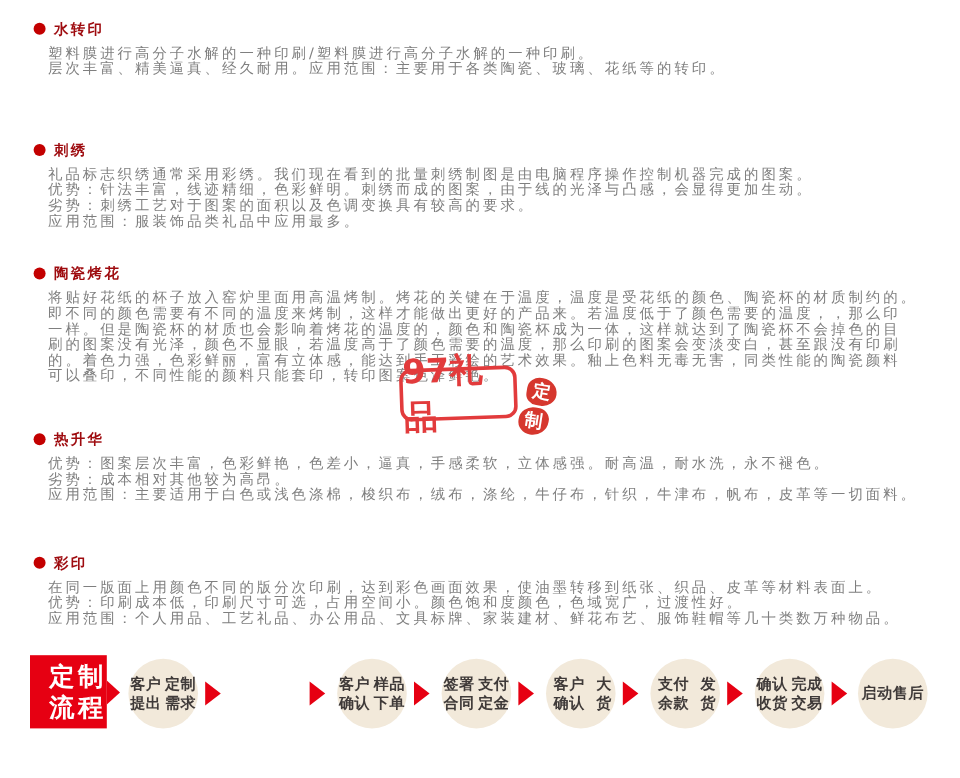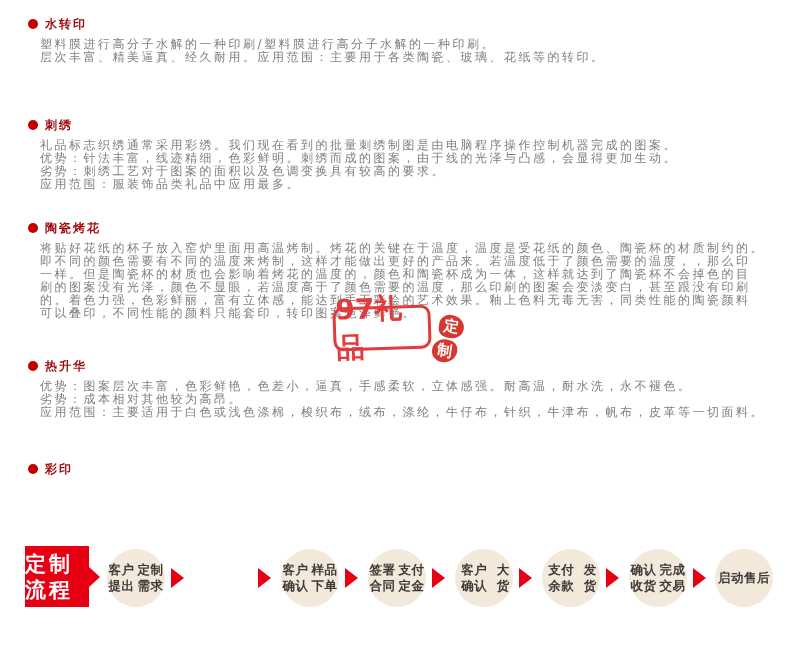--- a/index.html
+++ b/index.html
@@ -18,21 +18,21 @@
           color:#e23b3c;font-size:28px;font-weight:bold;letter-spacing:0;transform:rotate(-2deg);
           background:transparent;}
   .seal{position:absolute;left:437px;top:315px;transform:rotate(9deg);}
   .seal-blob{width:25px;height:23px;background:#d6372e;color:#fff;font-size:15px;font-weight:bold;
              display:flex;align-items:center;justify-content:center;}
   .seal-blob.b1{border-radius:45% 55% 50% 40%;}
   .seal-blob.b2{margin-top:2px;margin-left:-3px;border-radius:50% 40% 55% 45%;}
   
   .flow{position:absolute;left:0;top:540px;width:800px;height:80px;}
   .flow-box{position:absolute;left:25px;top:6px;width:64px;height:61px;background:#e60012;color:#ffffff;
-            display:flex;flex-direction:column;align-items:flex-start;justify-content:center;
+            display:flex;flex-direction:column;align-items:flex-end;justify-content:center;
             font-size:21px;font-weight:bold;letter-spacing:3px;line-height:26px;}
   .flow-notch{position:absolute;left:89px;top:27px;width:0;height:0;
               border-left:11px solid #e60012;border-top:10px solid transparent;border-bottom:10px solid transparent;}
   .step{position:absolute;top:9px;width:58px;height:58px;border-radius:50%;background:#f2e9da;
         display:flex;align-items:center;justify-content:center;
         font-size:12.5px;font-weight:bold;color:#3f3a39;line-height:16px;letter-spacing:0.5px;text-align:center;}
   .flow-arrow{position:absolute;top:28px;width:0;height:0;
               border-left:13px solid #e60012;border-top:10px solid transparent;border-bottom:10px solid transparent;}
 </style>
 </head>
@@ -89,20 +89,25 @@
       <div class="line">劣势：成本相对其他较为高昂。</div>
       <div class="line">应用范围：主要适用于白色或浅色涤棉，梭织布，绒布，涤纶，牛仔布，针织，牛津布，帆布，皮革等一切面料。</div>
     </div>
   </section>
 
   <section class="sec" style="top:461px">
     <div class="sec-head">
       <span class="bullet"></span>
       <h2 class="sec-title">彩印</h2>
     </div>
+    <div class="sec-body">
+      <div class="line">在同一版面上用颜色不同的版分次印刷，达到彩色画面效果，使油墨转移到纸张、织品、皮革等材料表面上。</div>
+      <div class="line">优势：印刷成本低，印刷尺寸可选，占用空间小。颜色饱和度颜色，色域宽广，过渡性好。</div>
+      <div class="line">应用范围：个人用品、工艺礼品、办公用品、文具标牌、家装建材、鲜花布艺、服饰鞋帽等几十类数万种物品。</div>
+    </div>
   </section>
 
   <div class="wm-box">
     <span>97礼品</span>
   </div>
   <div class="seal">
     <div class="seal-blob b1">定</div>
     <div class="seal-blob b2">制</div>
   </div>
 

